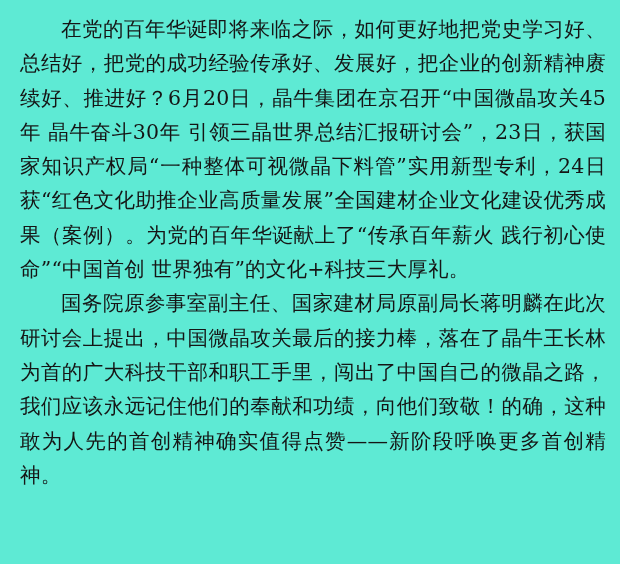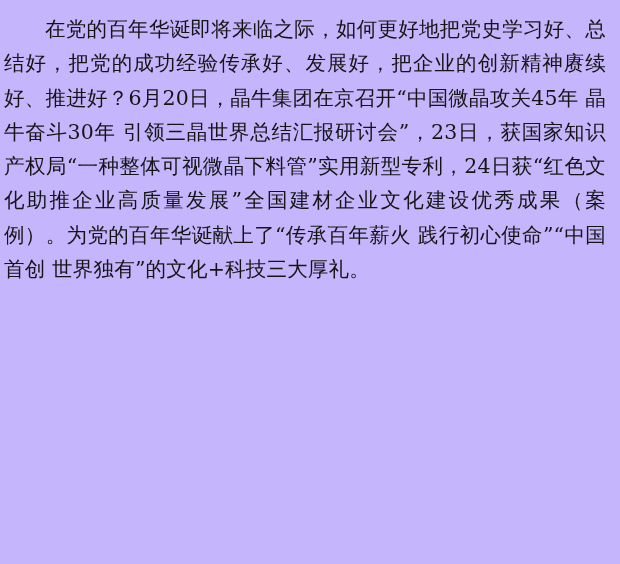--- a/index.html
+++ b/index.html
@@ -9,23 +9,23 @@
   body {
     width: 620px;
     height: 564px;
     background: #fdf8e8;
     font-family: "DejaVu Serif", "Liberation Serif", serif;
     overflow: hidden;
   }
   #page {
     width: 620px;
     height: 564px;
-    background: #c4b5fd;
+    background: #5eead4;
     box-sizing: border-box;
-    padding: 12px 14px 0 4px;
+    padding: 12px 14px 0 20px;
     position: relative;
   }
   .para {
     margin: 0;
     color: #151515;
     font-size: 20.5px;
     line-height: 34.3px;
     text-align: justify;
     text-justify: inter-character;
     text-indent: 2em;
@@ -38,13 +38,14 @@
   
   #page {
     text-rendering: optimizeLegibility;
   }
 </style>
 </head>
 <body>
 
 <div id="page">
   <p class="para">在党的百年华诞即将来临之际，如何更好地把党史学习好、总结好，把党的成功经验传承好、发展好，把企业的创新精神赓续好、推进好？6月20日，晶牛集团在京召开“中国微晶攻关45年  晶牛奋斗30年  引领三晶世界总结汇报研讨会”，23日，获国家知识产权局“一种整体可视微晶下料管”实用新型专利，24日获“红色文化助推企业高质量发展”全国建材企业文化建设优秀成果（案例）。为党的百年华诞献上了“传承百年薪火  践行初心使命”“中国首创 世界独有”的文化+科技三大厚礼。</p>
+  <p class="para">国务院原参事室副主任、国家建材局原副局长蒋明麟在此次研讨会上提出，中国微晶攻关最后的接力棒，落在了晶牛王长林为首的广大科技干部和职工手里，闯出了中国自己的微晶之路，我们应该永远记住他们的奉献和功绩，向他们致敬！的确，这种敢为人先的首创精神确实值得点赞——新阶段呼唤更多首创精神。</p>
 </div>
 
 </body></html>

